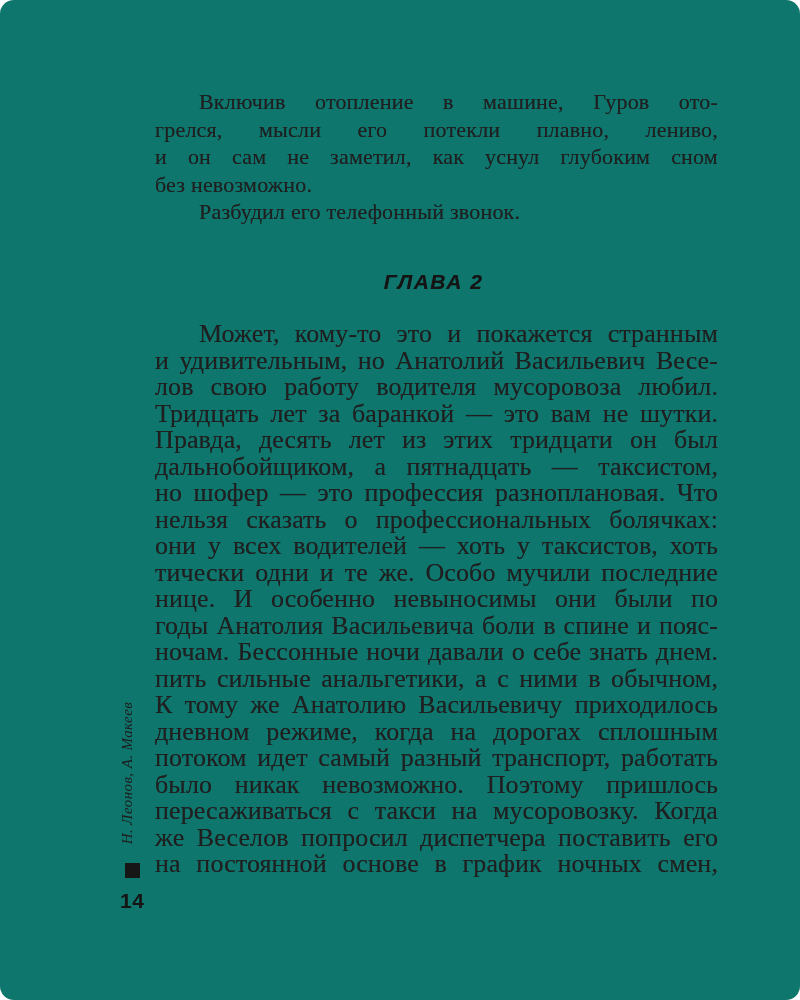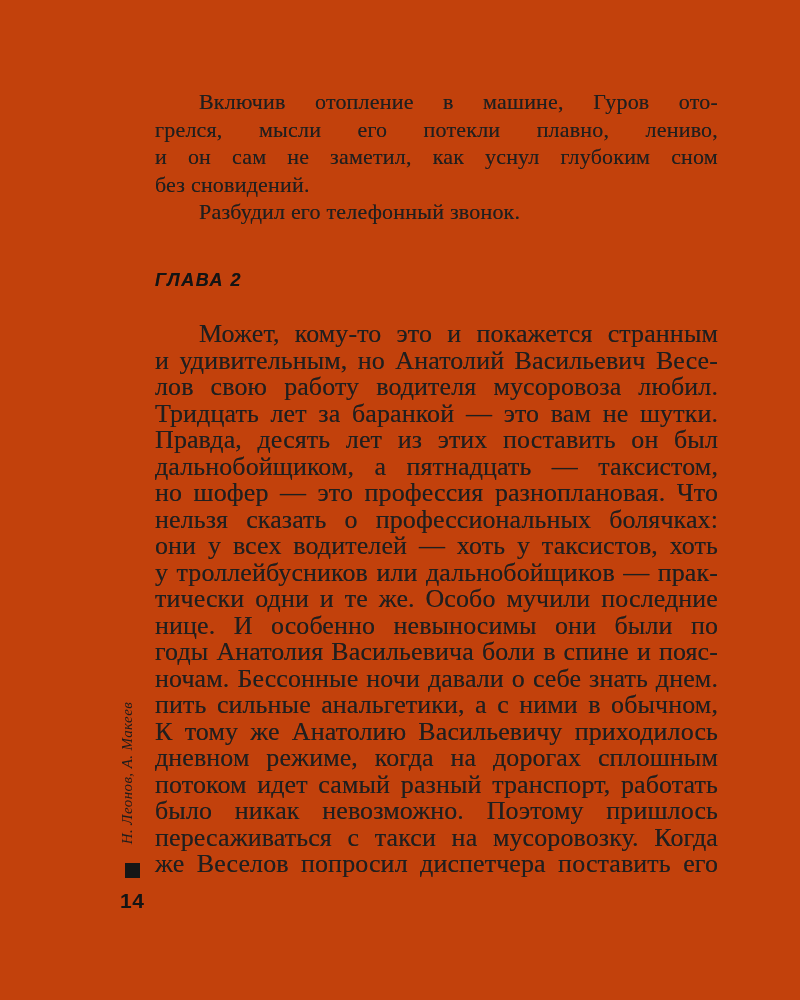--- a/index.html
+++ b/index.html
@@ -11,21 +11,22 @@
     width: 800px;
     height: 1000px;
     position: relative;
     overflow: hidden;
     font-family: "Liberation Serif", "DejaVu Serif", serif;
     color: var(--ink, #1f1f1f);
   }
   .scan-page {
     position: absolute;
     inset: 0;
-    background: #c2410c;
+    background: #0f766e;
+    border-radius: 14px;
   }
   
   .text-col {
     position: absolute;
     left: 155px;
     width: 563px;
   }
   .para .line {
     text-align: justify;
     text-align-last: justify;
@@ -51,25 +52,25 @@
     font-size: 26px;
     line-height: 26.5px;
     letter-spacing: 0.1px;
   }
   
   .chapter-heading {
     position: absolute;
     left: 155px;
     top: 270px;
     width: 557px;
-    text-align: left;
+    text-align: center;
     font-family: "Liberation Sans", "DejaVu Sans", sans-serif;
     font-weight: 700;
     font-style: italic;
-    font-size: 18px;
+    font-size: 21px;
     letter-spacing: 1.5px;
     color: #141414;
     text-shadow: 0 0 0.5px rgba(20,20,20,0.6);
   }
   
   .spine-author {
     position: absolute;
     left: 119px;
     top: 858px;
     width: 170px;
@@ -106,51 +107,51 @@
 </style>
 </head>
 <body style="--ink: #1f1f1f; background: rgb(255, 255, 255);">
 
 <div class="scan-page">
 
   <div id="para-opening" class="text-col para">
       <div class="line indent">Включив отопление в машине, Гуров ото-</div>
       <div class="line">грелся, мысли его потекли плавно, лениво,</div>
       <div class="line">и он сам не заметил, как уснул глубоким сном</div>
-      <div class="line no-just">без сновидений.</div>
+      <div class="line no-just">без невозможно.</div>
     </div>
 
   <div id="para-wake" class="text-col para">
       <div class="line indent no-just">Разбудил его телефонный звонок.</div>
     </div>
 
   <div class="chapter-heading">ГЛАВА 2</div>
 
   <div id="para-chapter2" class="text-col para">
       <div class="line indent">Может, кому-то это и покажется странным</div>
       <div class="line">и удивительным, но Анатолий Васильевич Весе-</div>
       <div class="line">лов свою работу водителя мусоровоза любил.</div>
       <div class="line">Тридцать лет за баранкой — это вам не шутки.</div>
-      <div class="line">Правда, десять лет из этих поставить он был</div>
+      <div class="line">Правда, десять лет из этих тридцати он был</div>
       <div class="line">дальнобойщиком, а пятнадцать — таксистом,</div>
       <div class="line">но шофер — это профессия разноплановая. Что</div>
       <div class="line">нельзя сказать о профессиональных болячках:</div>
       <div class="line">они у всех водителей — хоть у таксистов, хоть</div>
-      <div class="line">у троллейбусников или дальнобойщиков — прак-</div>
       <div class="line">тически одни и те же. Особо мучили последние</div>
       <div class="line">нице. И особенно невыносимы они были по</div>
       <div class="line">годы Анатолия Васильевича боли в спине и пояс-</div>
       <div class="line">ночам. Бессонные ночи давали о себе знать днем.</div>
       <div class="line">пить сильные анальгетики, а с ними в обычном,</div>
       <div class="line">К тому же Анатолию Васильевичу приходилось</div>
       <div class="line">дневном режиме, когда на дорогах сплошным</div>
       <div class="line">потоком идет самый разный транспорт, работать</div>
       <div class="line">было никак невозможно. Поэтому пришлось</div>
       <div class="line">пересаживаться с такси на мусоровозку. Когда</div>
       <div class="line">же Веселов попросил диспетчера поставить его</div>
+      <div class="line">на постоянной основе в график ночных смен,</div>
     </div>
 
   <div class="spine-author">Н. Леонов, А. Макеев</div>
 
   <div class="spine-marker"></div>
 
   <div class="page-number">14</div>
 
 </div>
 

